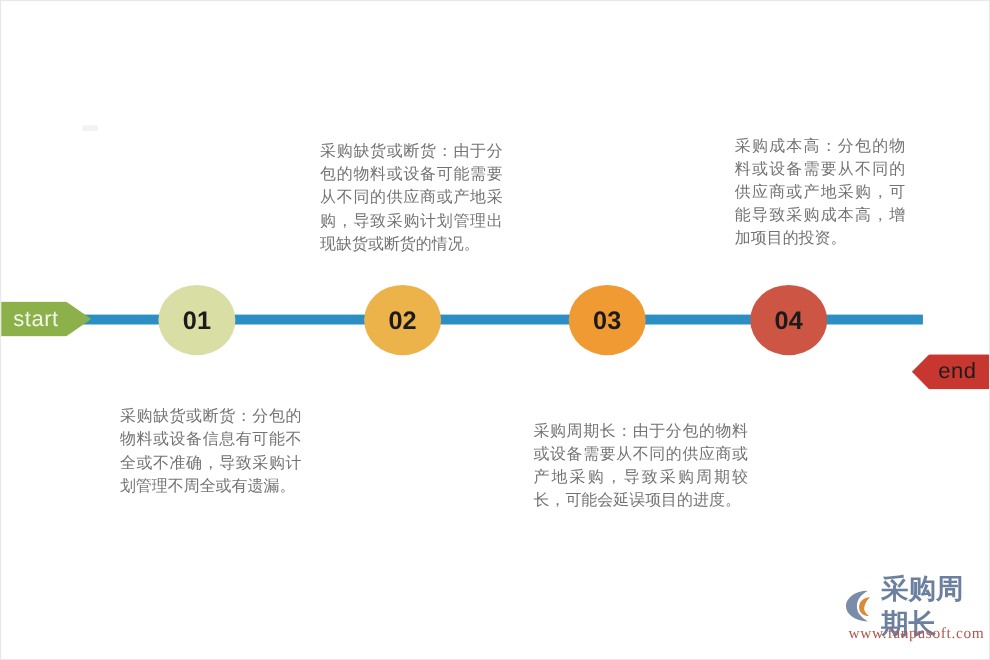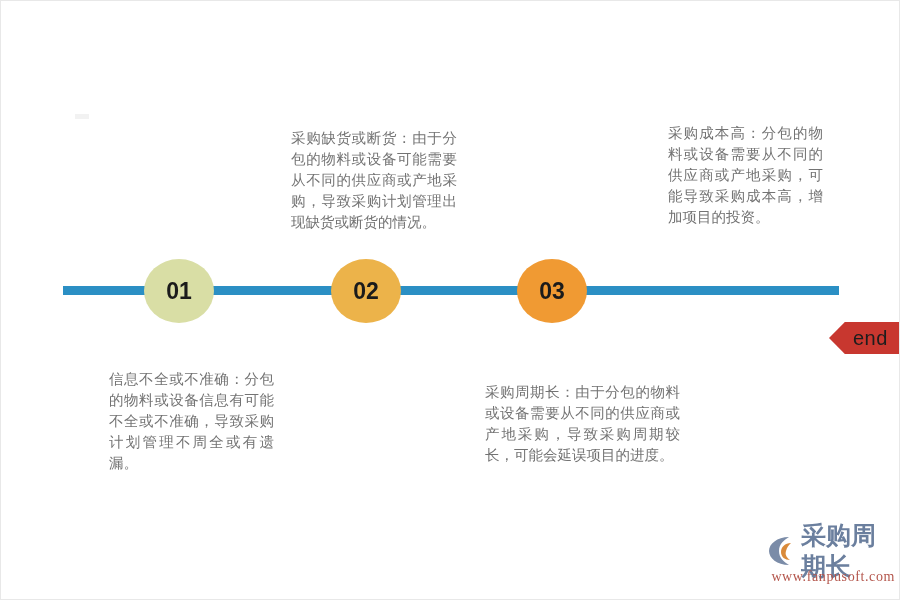--- a/index.html
+++ b/index.html
@@ -152,28 +152,30 @@
 </style>
 </head>
 <body>
 
 <div id="canvas">
 
   <div class="artifact"></div>
 
   <div class="timeline-line"></div>
 
+  <div class="tag tag-start">start</div>
 
   <div class="tag tag-end">end</div>
 
   <div class="node node-1">01</div>
   <div class="node node-2">02</div>
   <div class="node node-3">03</div>
+  <div class="node node-4">04</div>
 
-  <div class="desc desc-1">信息不全或不准确：分包的物料或设备信息有可能不全或不准确，导致采购计划管理不周全或有遗漏。</div>
+  <div class="desc desc-1">采购缺货或断货：分包的物料或设备信息有可能不全或不准确，导致采购计划管理不周全或有遗漏。</div>
   <div class="desc desc-2">采购缺货或断货：由于分包的物料或设备可能需要从不同的供应商或产地采购，导致采购计划管理出现缺货或断货的情况。</div>
   <div class="desc desc-3">采购周期长：由于分包的物料或设备需要从不同的供应商或产地采购，导致采购周期较长，可能会延误项目的进度。</div>
   <div class="desc desc-4">采购成本高：分包的物料或设备需要从不同的供应商或产地采购，可能导致采购成本高，增加项目的投资。</div>
 
   <div class="logo">
     <div class="logo-row">
       <span class="logo-mark">
         <svg width="32" height="31" viewBox="0 0 32 31">
           <path d="M22 2 C10 2 2 9 2 16 C2 23 10 30 22 30 C17 27 12 23 12 16 C12 9 17 5 22 2 Z" fill="#7b8ca8"></path>
           <path d="M24 8 C18 8 14 12 14 17 C14 22 18 25 23 25 C19 22 18 19 19 16 C20 12 22 10 24 8 Z" fill="#d98a3a"></path>

